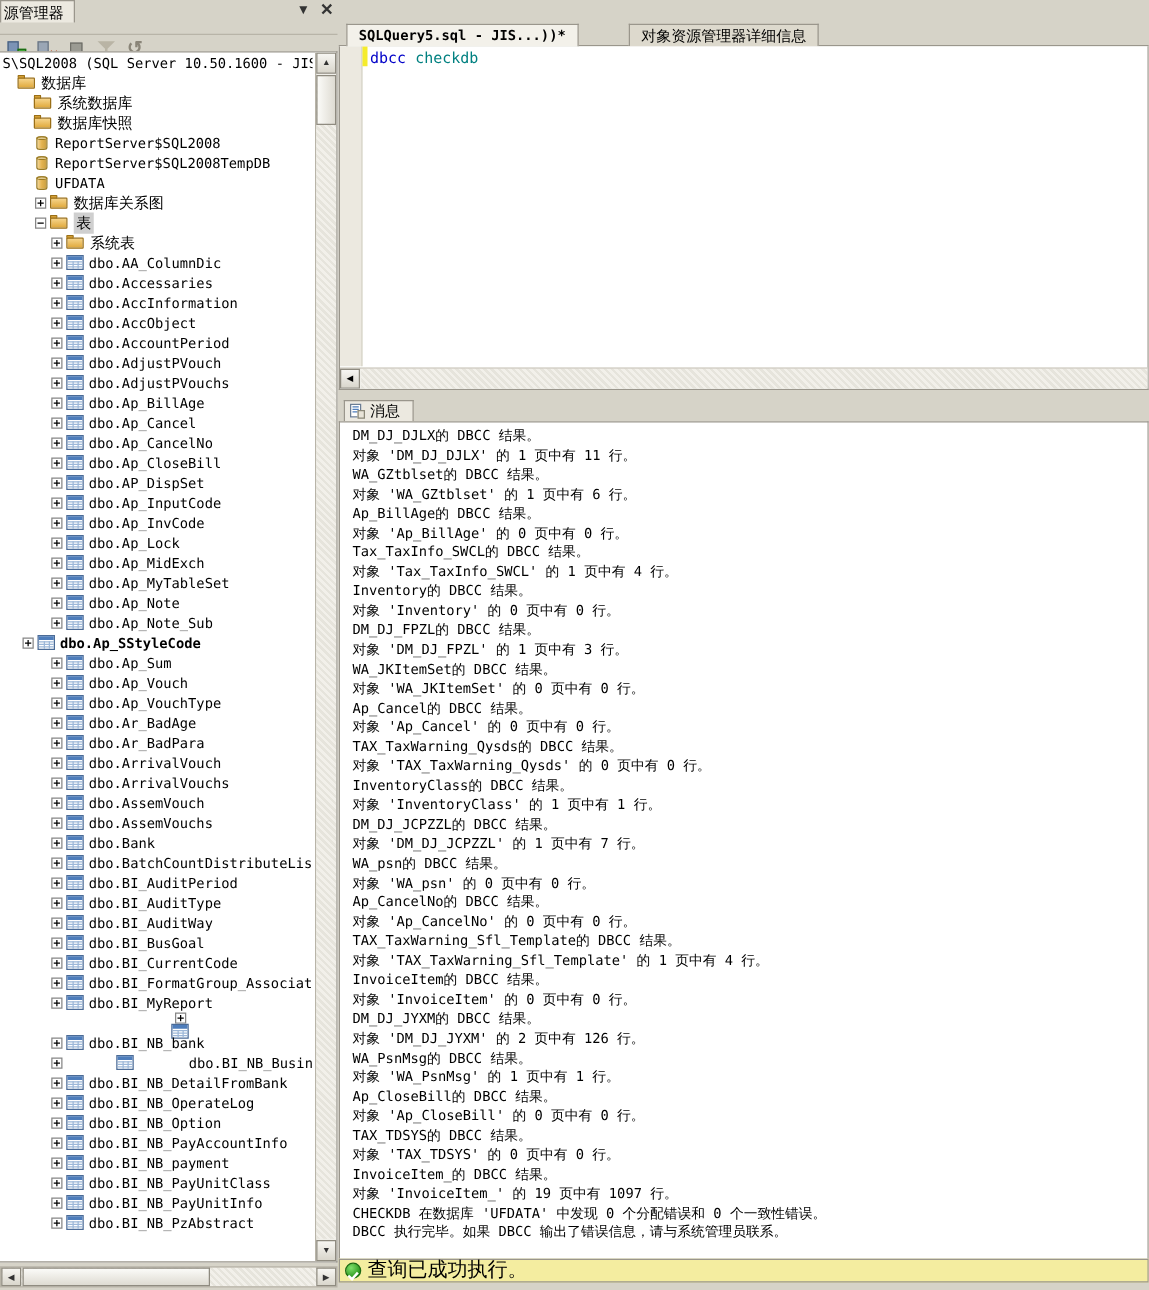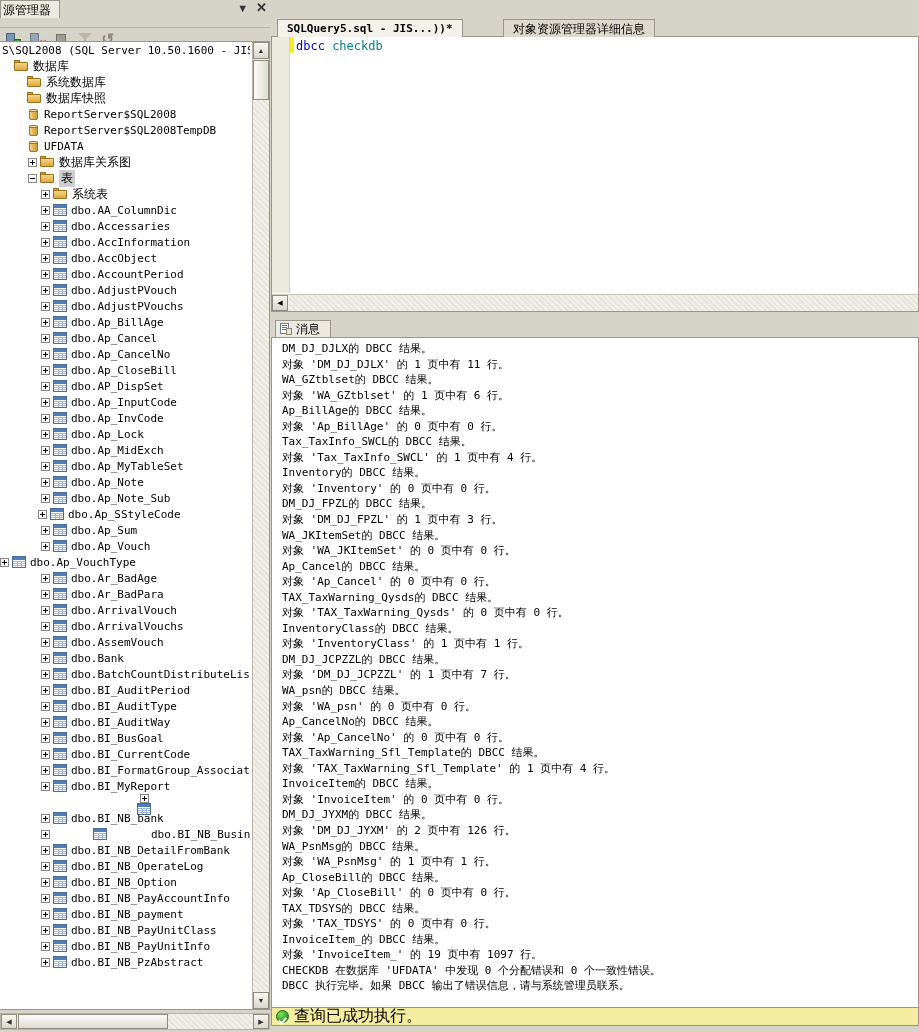--- a/index.html
+++ b/index.html
@@ -675,21 +675,21 @@
                 <i class="grid"></i>
                 <i class="hdr"></i>
                 <i class="r1"></i>
                 <i class="r2"></i>
                 <i class="r3"></i>
                 <i class="c1"></i>
                 <i class="c2"></i>
               </span>
               <span class="tlabel">dbo.Ap_Note_Sub</span>
             </div>
-            <div class="tnode mono" style="padding-left: 38px;">
+            <div class="tnode mono" style="padding-left: 18px; font-weight: bold;">
               <span class="expander plus"></span>
               <span class="ico ico-table">
                 <i class="grid"></i>
                 <i class="hdr"></i>
                 <i class="r1"></i>
                 <i class="r2"></i>
                 <i class="r3"></i>
                 <i class="c1"></i>
                 <i class="c2"></i>
               </span>
@@ -714,21 +714,21 @@
                 <i class="grid"></i>
                 <i class="hdr"></i>
                 <i class="r1"></i>
                 <i class="r2"></i>
                 <i class="r3"></i>
                 <i class="c1"></i>
                 <i class="c2"></i>
               </span>
               <span class="tlabel">dbo.Ap_Vouch</span>
             </div>
-            <div class="tnode mono" style="">
+            <div class="tnode mono" style="padding-left: 41px;">
               <span class="expander plus"></span>
               <span class="ico ico-table">
                 <i class="grid"></i>
                 <i class="hdr"></i>
                 <i class="r1"></i>
                 <i class="r2"></i>
                 <i class="r3"></i>
                 <i class="c1"></i>
                 <i class="c2"></i>
               </span>
@@ -791,20 +791,33 @@
               <span class="ico ico-table">
                 <i class="grid"></i>
                 <i class="hdr"></i>
                 <i class="r1"></i>
                 <i class="r2"></i>
                 <i class="r3"></i>
                 <i class="c1"></i>
                 <i class="c2"></i>
               </span>
               <span class="tlabel">dbo.AssemVouch</span>
+            </div>
+            <div class="tnode mono" style="padding-left: 41px;">
+              <span class="expander plus"></span>
+              <span class="ico ico-table">
+                <i class="grid"></i>
+                <i class="hdr"></i>
+                <i class="r1"></i>
+                <i class="r2"></i>
+                <i class="r3"></i>
+                <i class="c1"></i>
+                <i class="c2"></i>
+              </span>
+              <span class="tlabel">dbo.AssemVouchs</span>
             </div>
             <div class="tnode mono" style="padding-left: 41px;">
               <span class="expander plus"></span>
               <span class="ico ico-table">
                 <i class="grid"></i>
                 <i class="hdr"></i>
                 <i class="r1"></i>
                 <i class="r2"></i>
                 <i class="r3"></i>
                 <i class="c1"></i>

